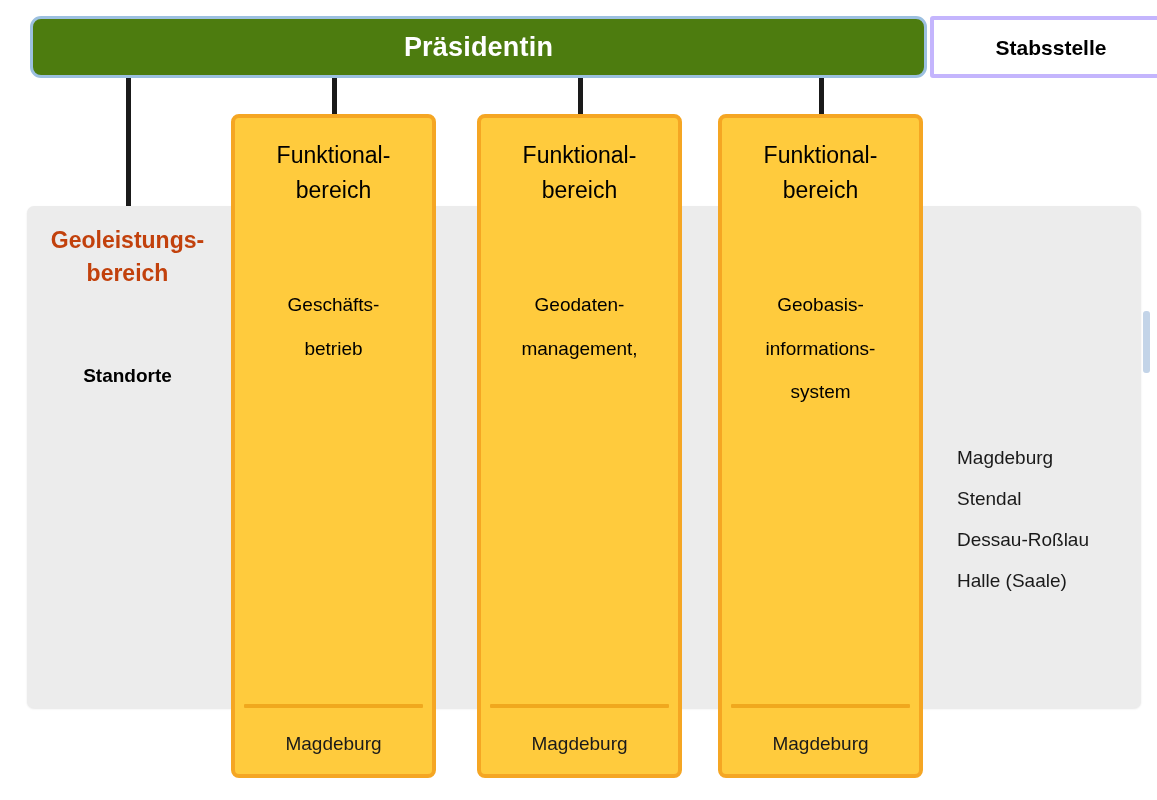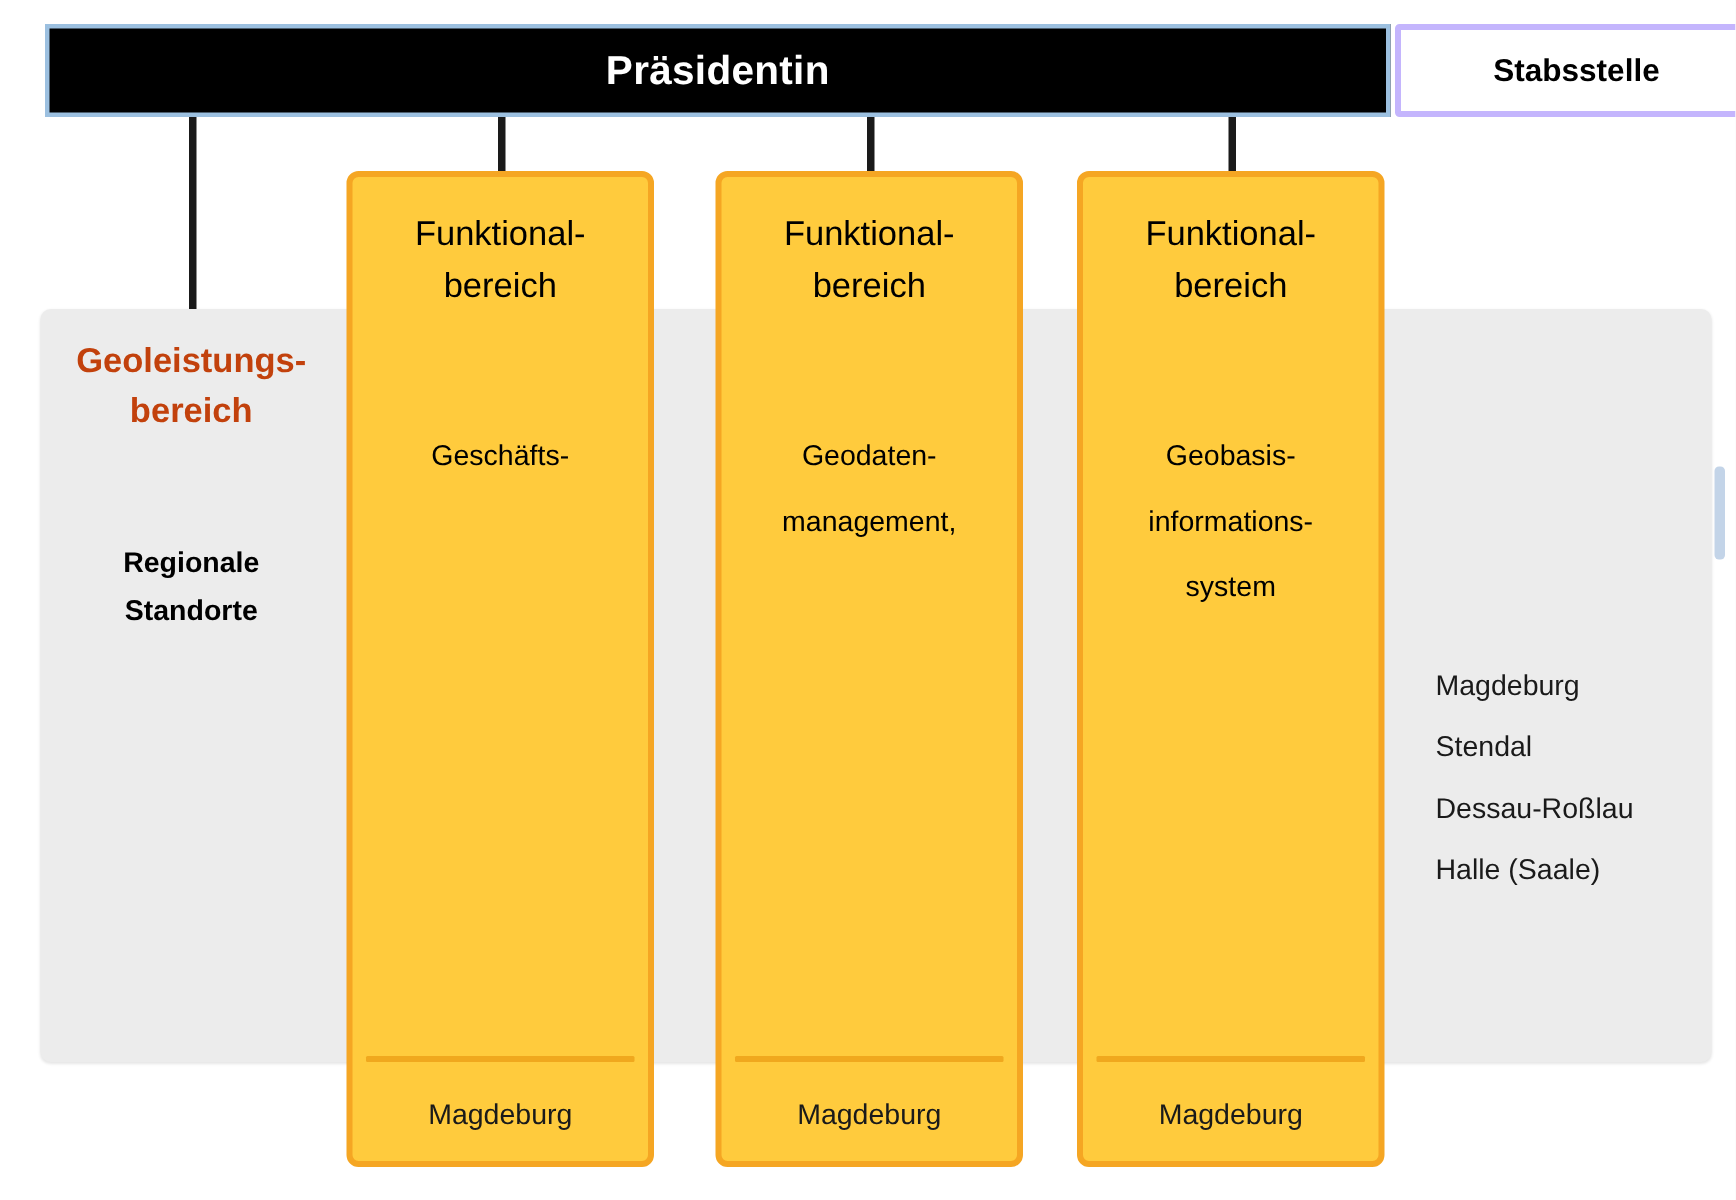--- a/index.html
+++ b/index.html
@@ -22,23 +22,23 @@
   }
 
   
   .president-box {
     position: absolute;
     left: 30px;
     top: 16px;
     width: 897px;
     height: 62px;
     box-sizing: border-box;
-    background: #000000;
+    background: #4d7c0f;
     border: 3px solid #9CC0E0;
-    border-radius: 0;
+    border-radius: 11px;
     display: flex;
     align-items: center;
     justify-content: center;
   }
   .president-label {
     color: #ffffff;
     font-size: 27px;
     font-weight: bold;
     letter-spacing: 0.2px;
     line-height: 1;
@@ -222,40 +222,40 @@
   <div class="connector c-fb2"></div>
   <div class="connector c-fb3"></div>
 
   <div class="grey-panel"></div>
 
   <div class="geo-title">
     <span>Geoleistungs-</span>
     <span>bereich</span>
   </div>
   <div class="geo-sub">
-    <span>Regionale</span>
     <span>Standorte</span>
   </div>
 
   <div class="locations">
     <div class="location-item">Magdeburg</div>
     <div class="location-item">Stendal</div>
     <div class="location-item">Dessau-Roßlau</div>
     <div class="location-item">Halle (Saale)</div>
   </div>
 
   <div class="edge-handle"></div>
 
   <div class="fb-col col1">
     <div class="fb-head">
       <span>Funktional-</span>
       <span>bereich</span>
     </div>
     <div class="fb-body">
       <span>Geschäfts-</span>
+      <span>betrieb</span>
     </div>
     <div class="fb-divider"></div>
     <div class="fb-foot">Magdeburg</div>
   </div>
 
   <div class="fb-col col2">
     <div class="fb-head">
       <span>Funktional-</span>
       <span>bereich</span>
     </div>

